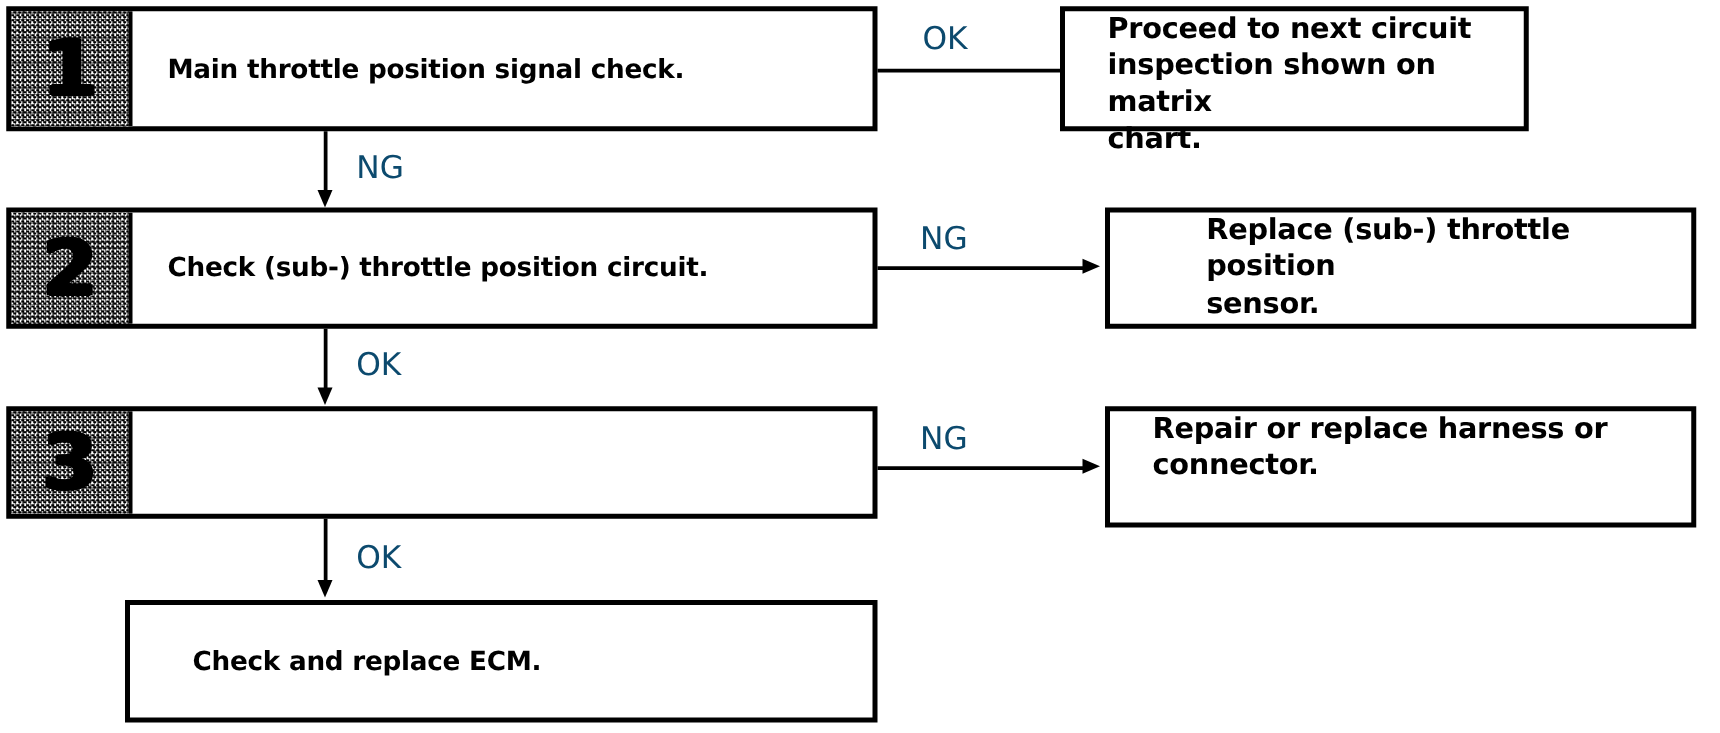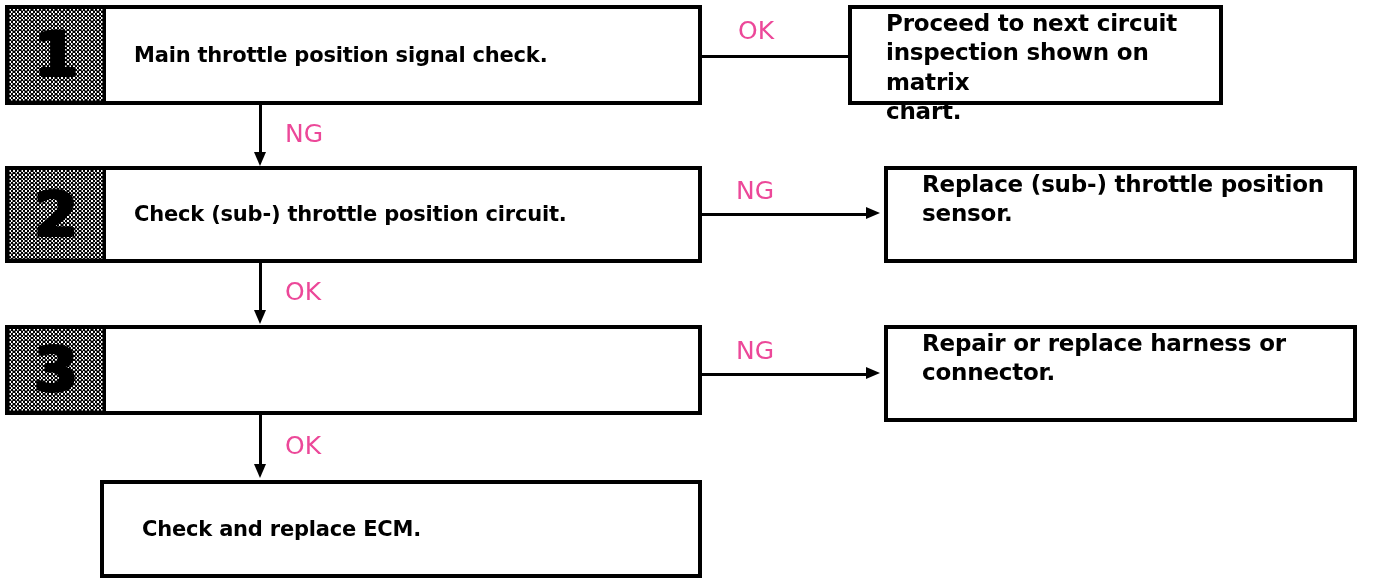--- a/index.html
+++ b/index.html
@@ -80,21 +80,21 @@
     line-height: 1.28;
     letter-spacing: -0.2px;
     white-space: pre-line;
   }
   .result-box .box-text {
     padding-left: 34px;
     font-weight: bold;
     font-size: 23px;
   }
   .plain-box .box-text {
-    padding-left: 38px;
+    padding-left: 50px;
   }
 
   
   .vline {
     position: absolute;
     width: 3px;
     background: #000000;
   }
   .hline {
     position: absolute;
@@ -114,21 +114,21 @@
     border-top: 6px solid transparent;
     border-bottom: 6px solid transparent;
     border-left: 14px solid #000000;
   }
   .edge-label {
     position: absolute;
     font-family: "DejaVu Sans", sans-serif;
     font-weight: normal;
     font-size: 25px;
     line-height: 1;
-    color: #ec4899;
+    color: #0c4a6e;
     white-space: nowrap;
   }
 </style>
 </head>
 <body>
 
 <div id="flowchart">
 
   <div class="box step-box" style="left:5px; top:5px; width:697px; height:100px;">
     <div class="badge">
@@ -155,21 +155,21 @@
     <div class="badge">
       <span class="badge-num">2</span>
     </div>
     <div class="box-text">Check (sub-) throttle position circuit.</div>
   </div>
 
   <div class="hline" style="left:702px; top:213px; width:170px;"></div>
   <div class="arrow-right" style="left:866px; top:207px;"></div>
   <div class="edge-label" style="left:736px; top:178px;">NG</div>
 
-  <div class="box result-box" style="left:884px; top:166px; width:473px; height:97px;">
+  <div class="box result-box" style="left:884px; top:166px; width:473px; height:97px;padding-left:43px;">
     <div class="box-text">Replace (sub-) throttle position
 sensor.</div>
   </div>
 
   <div class="vline" style="left:259px; top:263px; height:50px;"></div>
   <div class="arrow-down" style="left:254px; top:310px;"></div>
   <div class="edge-label" style="left:285px; top:279px;">OK</div>
 
   <div class="box step-box" style="left:5px; top:325px; width:697px; height:90px;">
     <div class="badge">

